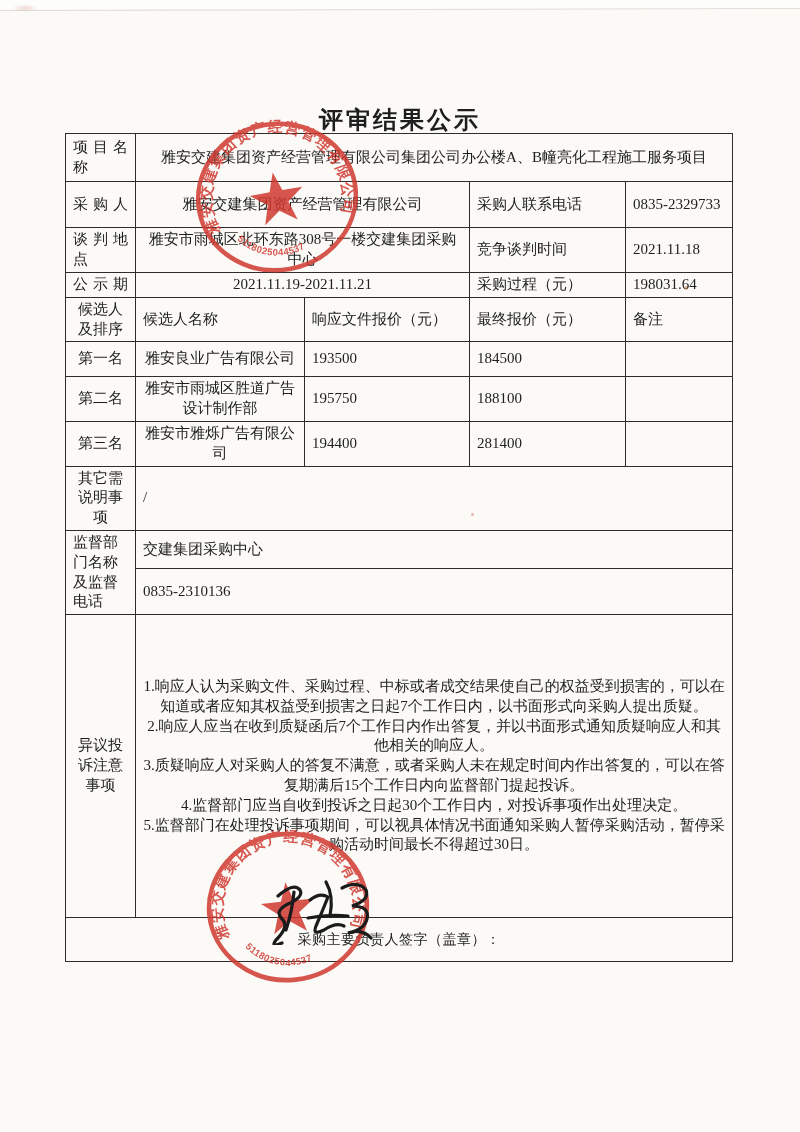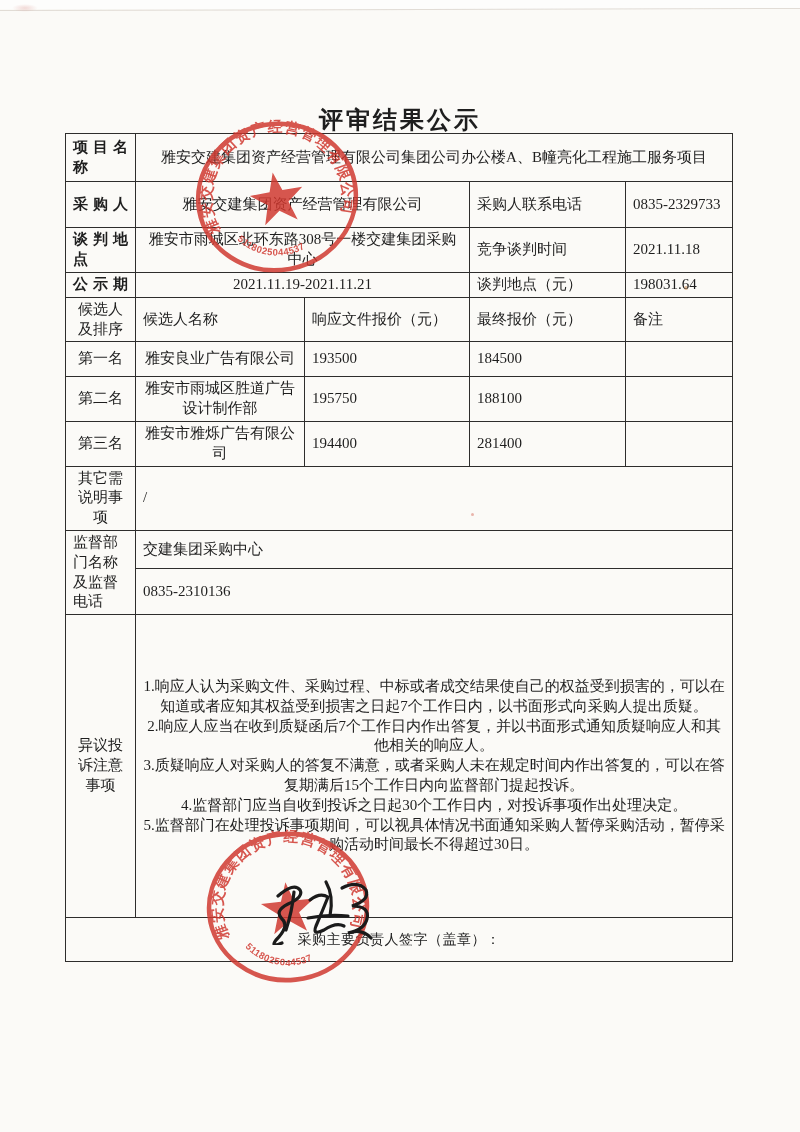--- a/index.html
+++ b/index.html
@@ -26,21 +26,21 @@
     position:absolute;left:65px;top:133px;width:667px;
     border-collapse:collapse;table-layout:fixed;z-index:1;
   }
   table.results td{
     border:1.7px solid #2e2d2c;
     font-size:15px;line-height:1.32;
     padding:2px 7px;vertical-align:middle;
     overflow:hidden;word-break:break-all;
   }
   td.lab{padding:2px 4px;}
-  td.just{text-align:justify;text-align-last:justify;font-weight:bold;}
+  td.just{text-align:justify;text-align-last:justify;}
   td.ctr{text-align:left;}
   td.lft{text-align:center;}
   td.obj{line-height:21.5px;padding:4px 7px;margin-left:34px;}
   .sig-label{font-size:14px;letter-spacing:.5px;}
 
   .stamp{position:absolute;width:170px;height:156px;z-index:2;opacity:.84;pointer-events:none;}
   .stamp-top{left:192px;top:119px;transform:rotate(-10deg);}
   .stamp-bottom{left:203px;top:829px;transform:rotate(-6deg);}
   .stamp text{font-family:"Liberation Sans","DejaVu Sans",sans-serif;font-weight:700;}
 
@@ -78,21 +78,21 @@
   </tr>
   <tr style="height:45px">
     <td class="lab just">谈判地点</td>
     <td class="lft" colspan="2">雅安市雨城区北环东路308号一楼交建集团采购中心</td>
     <td class="ctr">竞争谈判时间</td>
     <td class="ctr">2021.11.18</td>
   </tr>
   <tr style="height:14px">
     <td class="lab just">公示期</td>
     <td class="lft" colspan="2">2021.11.19-2021.11.21</td>
-    <td class="ctr">谈判地点（元）</td>
+    <td class="ctr">采购过程（元）</td>
     <td class="ctr">198031.64</td>
   </tr>
   <tr style="height:40px">
     <td class="lab lft">候选人及排序</td>
     <td class="ctr">候选人名称</td>
     <td class="ctr">响应文件报价（元）</td>
     <td class="ctr">最终报价（元）</td>
     <td class="ctr">备注</td>
   </tr>
   <tr style="height:35px">

